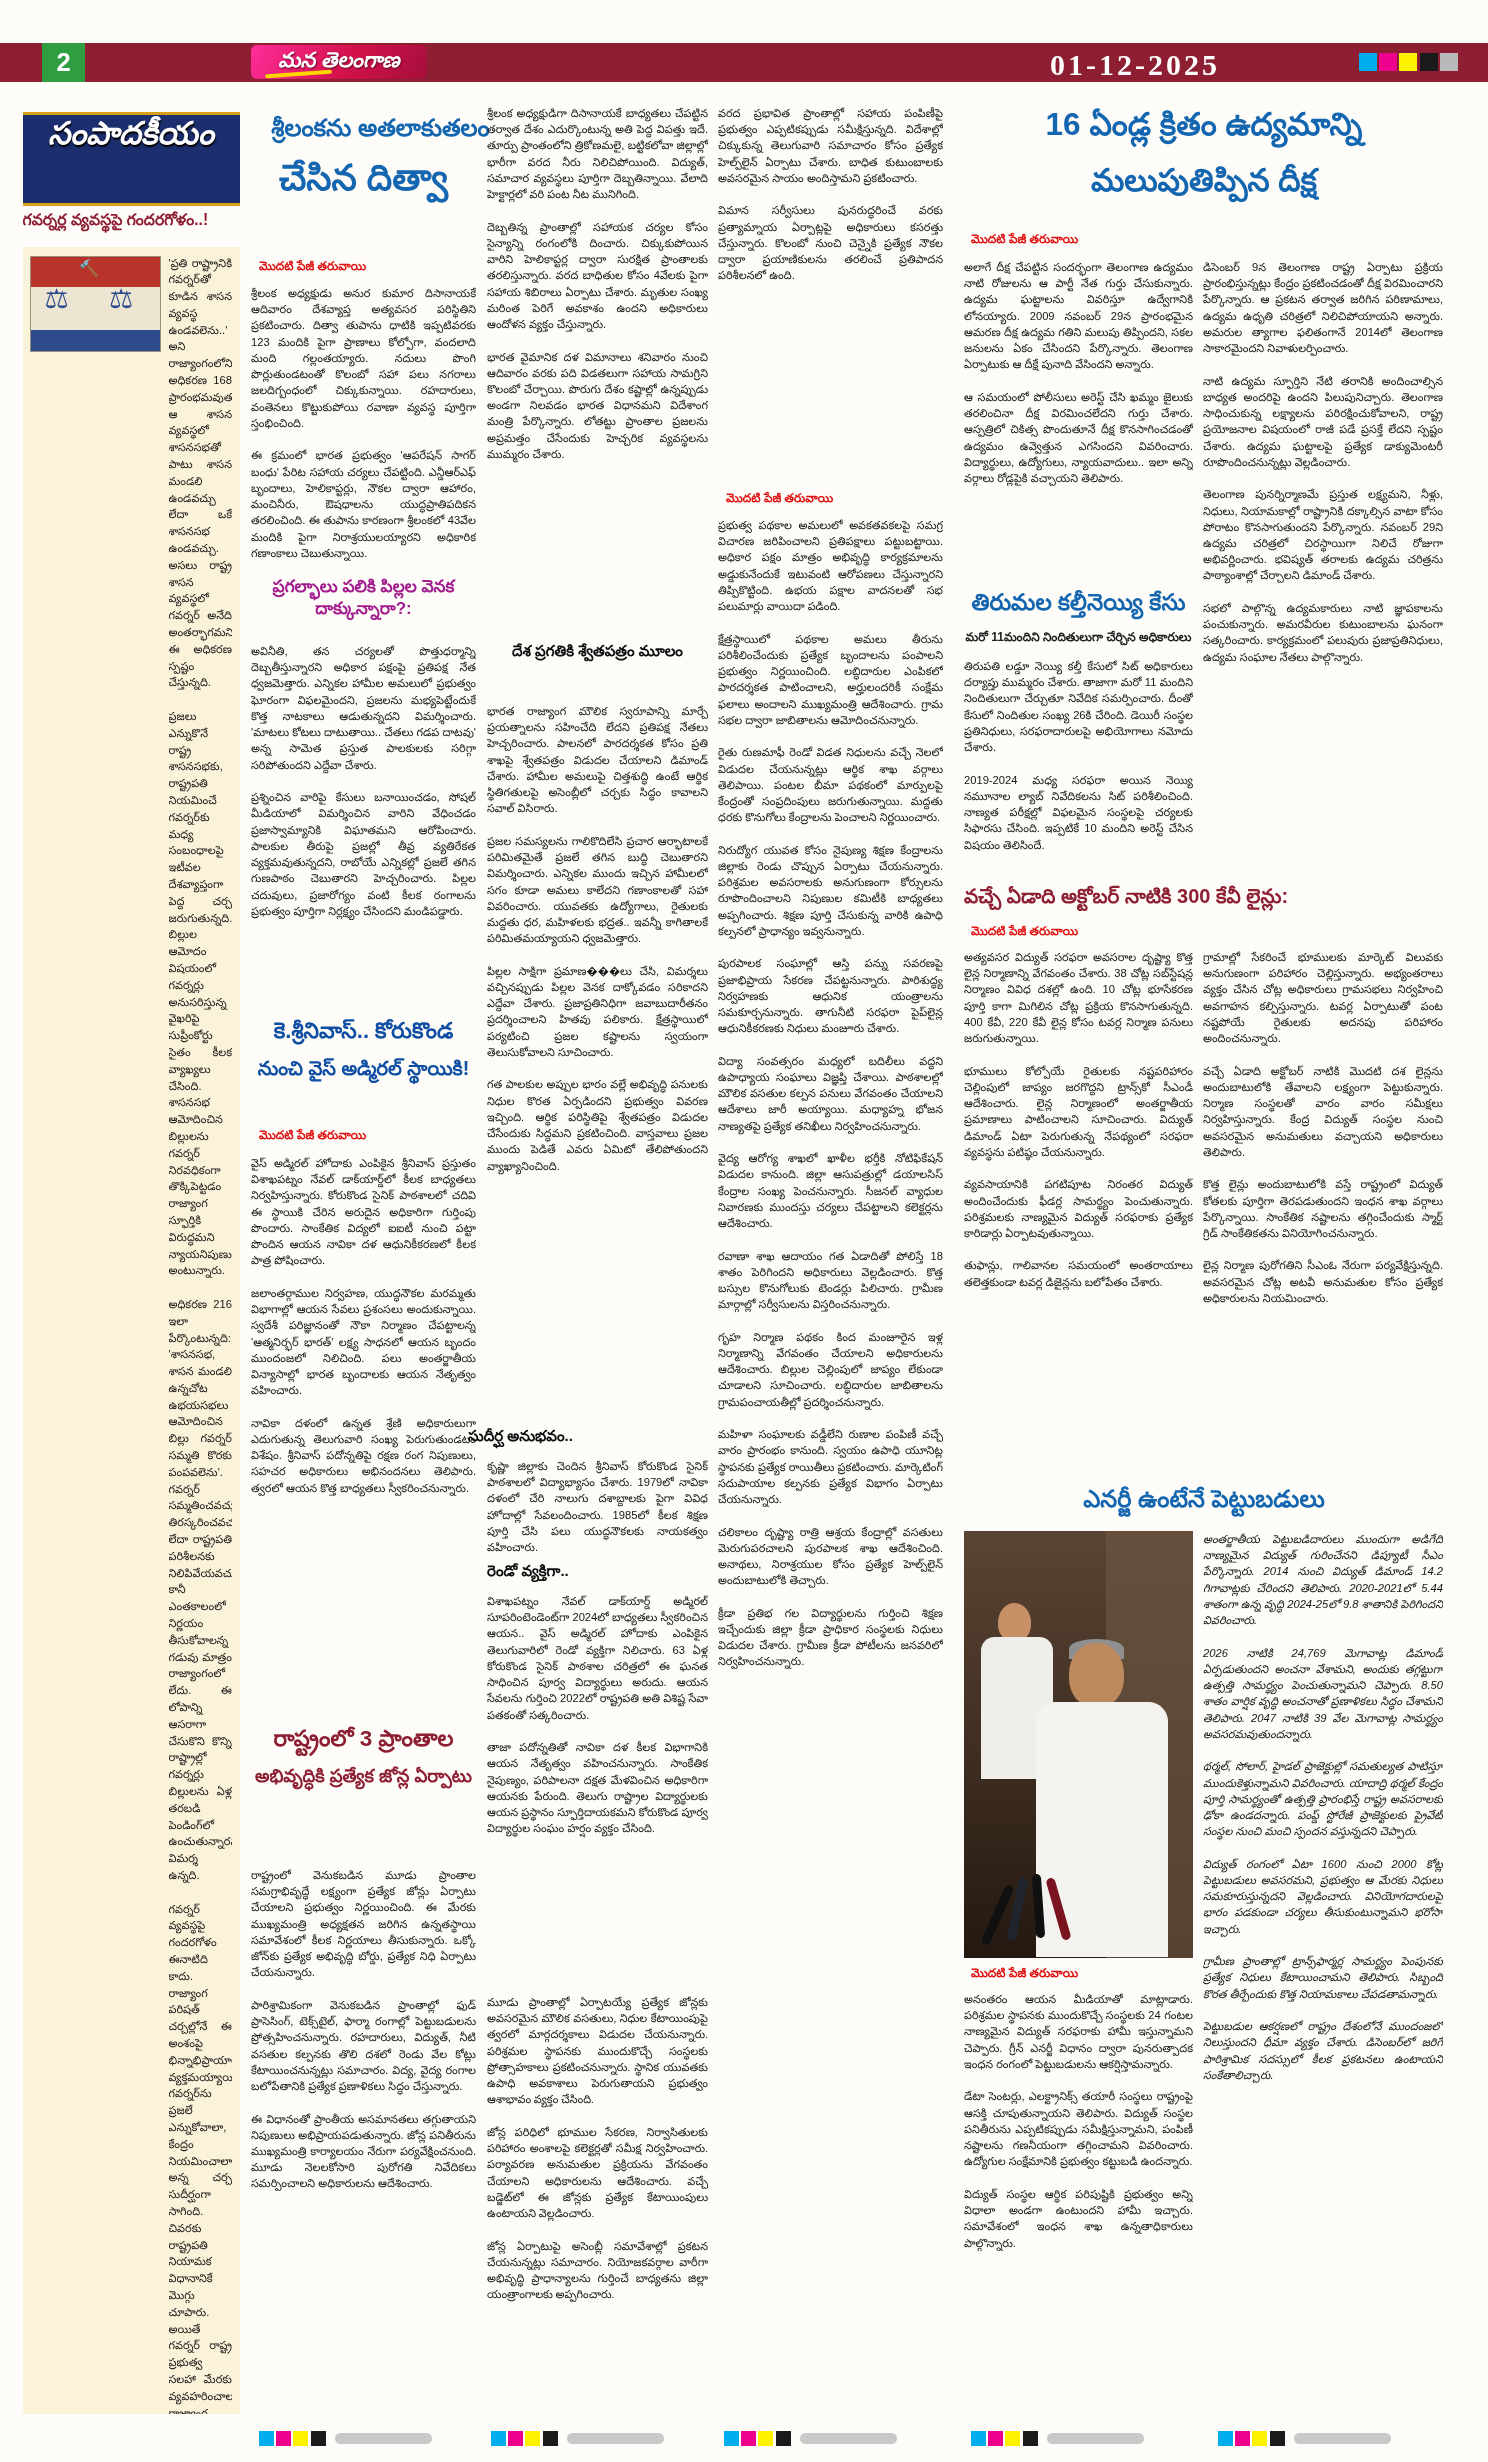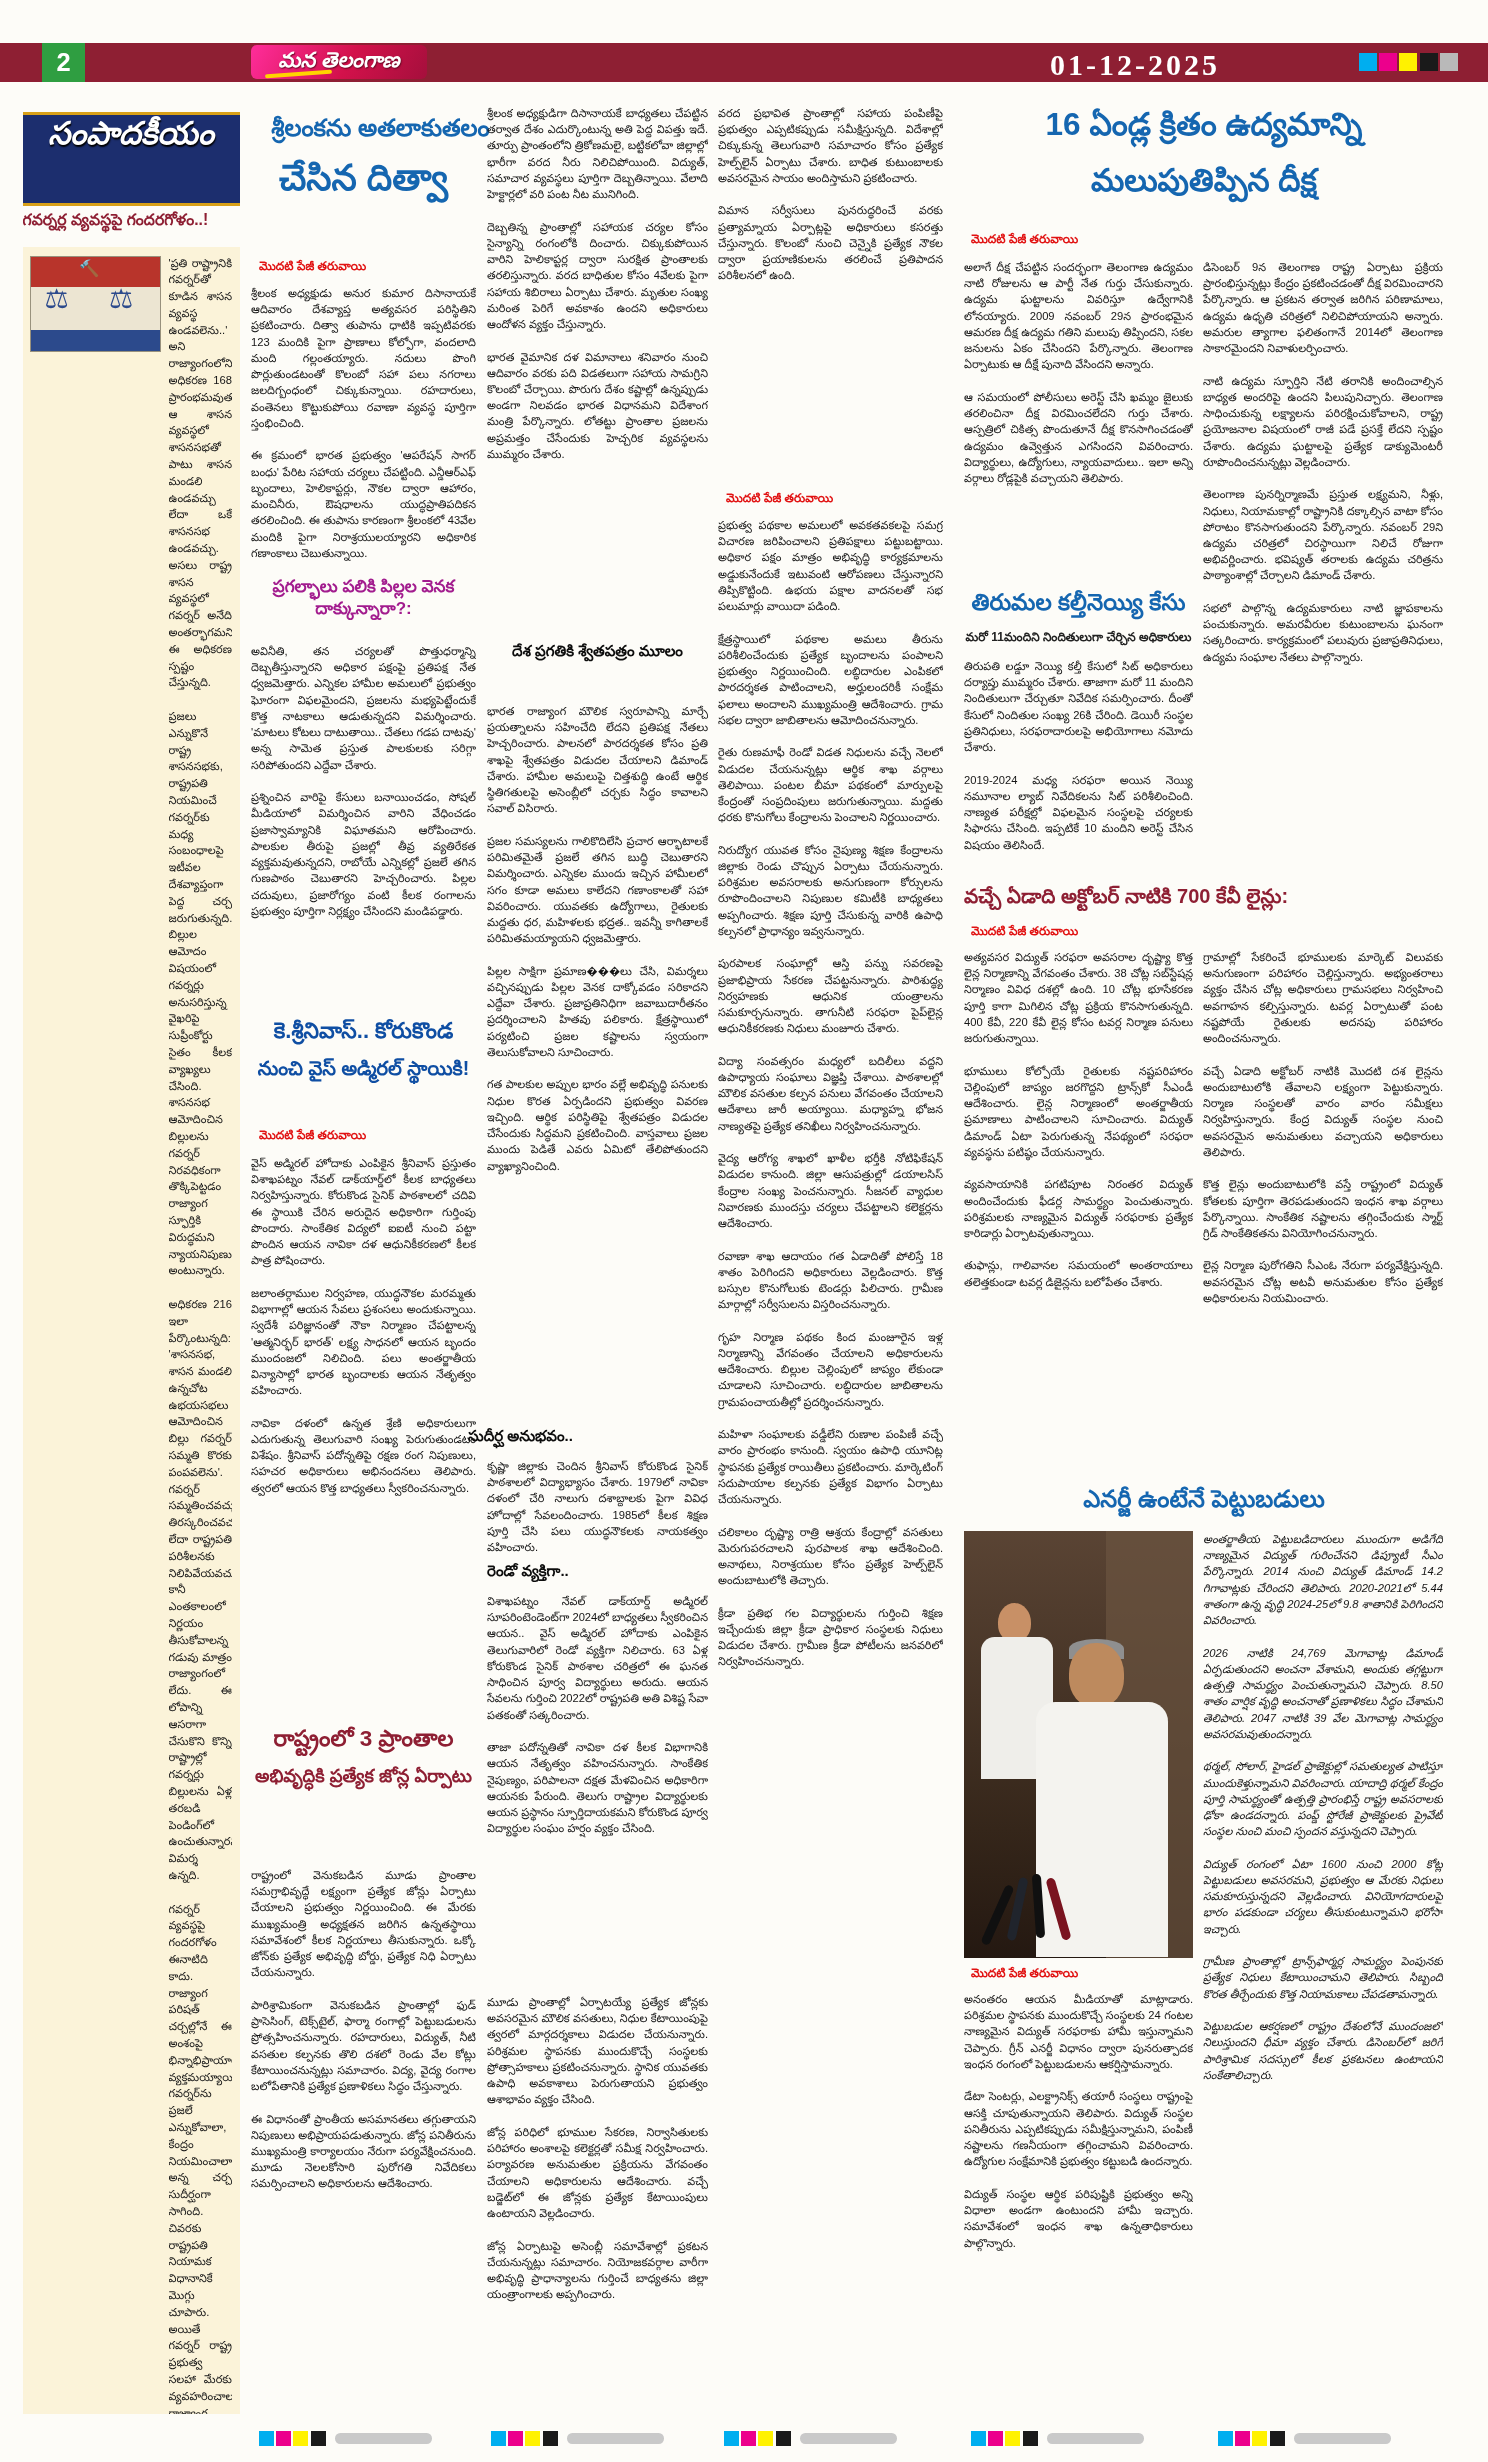--- a/index.html
+++ b/index.html
@@ -163,21 +163,21 @@
 
 పిల్లల సాక్షిగా ప్రమాణ���లు చేసి, విమర్శలు వచ్చినప్పుడు పిల్లల వెనక దాక్కోవడం సరికాదని ఎద్దేవా చేశారు. ప్రజాప్రతినిధిగా జవాబుదారీతనం ప్రదర్శించాలని హితవు పలికారు. క్షేత్రస్థాయిలో పర్యటించి ప్రజల కష్టాలను స్వయంగా తెలుసుకోవాలని సూచించారు.
 
 గత పాలకుల అప్పుల భారం వల్లే అభివృద్ధి పనులకు నిధుల కొరత ఏర్పడిందని ప్రభుత్వం వివరణ ఇచ్చింది. ఆర్థిక పరిస్థితిపై శ్వేతపత్రం విడుదల చేసేందుకు సిద్ధమని ప్రకటించింది. వాస్తవాలు ప్రజల ముందు పెడితే ఎవరు ఏమిటో తేలిపోతుందని వ్యాఖ్యానించింది.</div>
   <div class="abs subhead" style="left:468px;top:1427px;width:221px;">సుదీర్ఘ అనుభవం..</div>
   <div class="abs body-text" style="left:487px;top:1458px;width:221px;height:97px;">కృష్ణా జిల్లాకు చెందిన శ్రీనివాస్ కోరుకొండ సైనిక్ పాఠశాలలో విద్యాభ్యాసం చేశారు. 1979లో నావికా దళంలో చేరి నాలుగు దశాబ్దాలకు పైగా వివిధ హోదాల్లో సేవలందించారు. 1985లో కీలక శిక్షణ పూర్తి చేసి పలు యుద్ధనౌకలకు నాయకత్వం వహించారు.</div>
   <div class="abs subhead" style="left:487px;top:1562px;width:221px;">రెండో వ్యక్తిగా..</div>
   <div class="abs body-text" style="left:487px;top:1593px;width:221px;height:391px;">విశాఖపట్నం నేవల్ డాక్‌యార్డ్ అడ్మిరల్ సూపరింటెండెంట్‌గా 2024లో బాధ్యతలు స్వీకరించిన ఆయన.. వైస్ అడ్మిరల్ హోదాకు ఎంపికైన తెలుగువారిలో రెండో వ్యక్తిగా నిలిచారు. 63 ఏళ్ల కోరుకొండ సైనిక్ పాఠశాల చరిత్రలో ఈ ఘనత సాధించిన పూర్వ విద్యార్థులు అరుదు. ఆయన సేవలను గుర్తించి 2022లో రాష్ట్రపతి అతి విశిష్ట సేవా పతకంతో సత్కరించారు.
 
 తాజా పదోన్నతితో నావికా దళ కీలక విభాగానికి ఆయన నేతృత్వం వహించనున్నారు. సాంకేతిక నైపుణ్యం, పరిపాలనా దక్షత మేళవించిన అధికారిగా ఆయనకు పేరుంది. తెలుగు రాష్ట్రాల విద్యార్థులకు ఆయన ప్రస్థానం స్ఫూర్తిదాయకమని కోరుకొండ పూర్వ విద్యార్థుల సంఘం హర్షం వ్యక్తం చేసింది.</div>
-  <div class="abs body-text" style="left:487px;top:1994px;width:221px;height:418px;">మూడు ప్రాంతాల్లో ఏర్పాటయ్యే ప్రత్యేక జోన్లకు అవసరమైన మౌలిక వసతులు, నిధుల కేటాయింపుపై త్వరలో మార్గదర్శకాలు విడుదల చేయనున్నారు. పరిశ్రమల స్థాపనకు ముందుకొచ్చే సంస్థలకు ప్రోత్సాహకాలు ప్రకటించనున్నారు. స్థానిక యువతకు ఉపాధి అవకాశాలు పెరుగుతాయని ప్రభుత్వం ఆశాభావం వ్యక్తం చేసింది.
+  <div class="abs body-text" style="left:487px;top:1994px;width:221px;height:418px;font-family:Liberation Serif, serif;">మూడు ప్రాంతాల్లో ఏర్పాటయ్యే ప్రత్యేక జోన్లకు అవసరమైన మౌలిక వసతులు, నిధుల కేటాయింపుపై త్వరలో మార్గదర్శకాలు విడుదల చేయనున్నారు. పరిశ్రమల స్థాపనకు ముందుకొచ్చే సంస్థలకు ప్రోత్సాహకాలు ప్రకటించనున్నారు. స్థానిక యువతకు ఉపాధి అవకాశాలు పెరుగుతాయని ప్రభుత్వం ఆశాభావం వ్యక్తం చేసింది.
 
 జోన్ల పరిధిలో భూముల సేకరణ, నిర్వాసితులకు పరిహారం అంశాలపై కలెక్టర్లతో సమీక్ష నిర్వహించారు. పర్యావరణ అనుమతుల ప్రక్రియను వేగవంతం చేయాలని అధికారులను ఆదేశించారు. వచ్చే బడ్జెట్‌లో ఈ జోన్లకు ప్రత్యేక కేటాయింపులు ఉంటాయని వెల్లడించారు.
 
 జోన్ల ఏర్పాటుపై అసెంబ్లీ సమావేశాల్లో ప్రకటన చేయనున్నట్లు సమాచారం. నియోజకవర్గాల వారీగా అభివృద్ధి ప్రాధాన్యాలను గుర్తించే బాధ్యతను జిల్లా యంత్రాంగాలకు అప్పగించారు.</div>
 
   <div class="abs body-text" style="left:718px;top:105px;width:225px;height:379px;">వరద ప్రభావిత ప్రాంతాల్లో సహాయ పంపిణీపై ప్రభుత్వం ఎప్పటికప్పుడు సమీక్షిస్తున్నది. విదేశాల్లో చిక్కుకున్న తెలుగువారి సమాచారం కోసం ప్రత్యేక హెల్ప్‌లైన్ ఏర్పాటు చేశారు. బాధిత కుటుంబాలకు అవసరమైన సాయం అందిస్తామని ప్రకటించారు.
 
 విమాన సర్వీసులు పునరుద్ధరించే వరకు ప్రత్యామ్నాయ ఏర్పాట్లపై అధికారులు కసరత్తు చేస్తున్నారు. కొలంబో నుంచి చెన్నైకి ప్రత్యేక నౌకల ద్వారా ప్రయాణికులను తరలించే ప్రతిపాదన పరిశీలనలో ఉంది.</div>
   <div class="abs contd" style="left:726px;top:491px;">మొదటి పేజీ తరువాయి</div>
   <div class="abs body-text" style="left:718px;top:517px;width:225px;height:1896px;">ప్రభుత్వ పథకాల అమలులో అవకతవకలపై సమగ్ర విచారణ జరిపించాలని ప్రతిపక్షాలు పట్టుబట్టాయి. అధికార పక్షం మాత్రం అభివృద్ధి కార్యక్రమాలను అడ్డుకునేందుకే ఇటువంటి ఆరోపణలు చేస్తున్నారని తిప్పికొట్టింది. ఉభయ పక్షాల వాదనలతో సభ పలుమార్లు వాయిదా పడింది.
@@ -217,21 +217,21 @@
 తెలంగాణ పునర్నిర్మాణమే ప్రస్తుత లక్ష్యమని, నీళ్లు, నిధులు, నియామకాల్లో రాష్ట్రానికి దక్కాల్సిన వాటా కోసం పోరాటం కొనసాగుతుందని పేర్కొన్నారు. నవంబర్ 29ని ఉద్యమ చరిత్రలో చిరస్థాయిగా నిలిచే రోజుగా అభివర్ణించారు. భవిష్యత్ తరాలకు ఉద్యమ చరిత్రను పాఠ్యాంశాల్లో చేర్చాలని డిమాండ్ చేశారు.
 
 సభలో పాల్గొన్న ఉద్యమకారులు నాటి జ్ఞాపకాలను పంచుకున్నారు. అమరవీరుల కుటుంబాలను ఘనంగా సత్కరించారు. కార్యక్రమంలో పలువురు ప్రజాప్రతినిధులు, ఉద్యమ సంఘాల నేతలు పాల్గొన్నారు.</div>
 
   <div class="abs h-blue one-line" style="left:964px;top:589px;width:229px;font-size:23px;">తిరుమల కల్తీనెయ్యి కేసు</div>
   <div class="abs" style="left:964px;top:630px;width:229px;text-align:center;font-weight:bold;font-size:12px;color:#222;">మరో 11మందిని నిందితులుగా చేర్చిన అధికారులు</div>
   <div class="abs body-text" style="left:964px;top:658px;width:229px;height:217px;">తిరుపతి లడ్డూ నెయ్యి కల్తీ కేసులో సిట్ అధికారులు దర్యాప్తు ముమ్మరం చేశారు. తాజాగా మరో 11 మందిని నిందితులుగా చేర్చుతూ నివేదిక సమర్పించారు. దీంతో కేసులో నిందితుల సంఖ్య 26కి చేరింది. డెయిరీ సంస్థల ప్రతినిధులు, సరఫరాదారులపై అభియోగాలు నమోదు చేశారు.
 
 2019-2024 మధ్య సరఫరా అయిన నెయ్యి నమూనాల ల్యాబ్ నివేదికలను సిట్ పరిశీలించింది. నాణ్యత పరీక్షల్లో విఫలమైన సంస్థలపై చర్యలకు సిఫారసు చేసింది. ఇప్పటికే 10 మందిని అరెస్ట్ చేసిన విషయం తెలిసిందే.</div>
 
-  <div class="abs h-maroon one-line" style="left:964px;top:885px;width:480px;font-size:20px;">వచ్చే ఏడాది అక్టోబర్ నాటికి 700 కేవీ లైన్లు:</div>
+  <div class="abs h-maroon one-line" style="left:964px;top:885px;width:480px;font-size:20px;">వచ్చే ఏడాది అక్టోబర్ నాటికి 300 కేవీ లైన్లు:</div>
   <div class="abs contd" style="left:971px;top:924px;">మొదటి పేజీ తరువాయి</div>
   <div class="abs body-text" style="left:964px;top:949px;width:229px;height:525px;">అత్యవసర విద్యుత్ సరఫరా అవసరాల దృష్ట్యా కొత్త లైన్ల నిర్మాణాన్ని వేగవంతం చేశారు. 38 చోట్ల సబ్‌స్టేషన్ల నిర్మాణం వివిధ దశల్లో ఉంది. 10 చోట్ల భూసేకరణ పూర్తి కాగా మిగిలిన చోట్ల ప్రక్రియ కొనసాగుతున్నది. 400 కేవీ, 220 కేవీ లైన్ల కోసం టవర్ల నిర్మాణ పనులు జరుగుతున్నాయి.
 
 భూములు కోల్పోయే రైతులకు నష్టపరిహారం చెల్లింపులో జాప్యం జరగొద్దని ట్రాన్స్‌కో సీఎండీ ఆదేశించారు. లైన్ల నిర్మాణంలో అంతర్జాతీయ ప్రమాణాలు పాటించాలని సూచించారు. విద్యుత్ డిమాండ్ ఏటా పెరుగుతున్న నేపథ్యంలో సరఫరా వ్యవస్థను పటిష్ఠం చేయనున్నారు.
 
 వ్యవసాయానికి పగటిపూట నిరంతర విద్యుత్ అందించేందుకు ఫీడర్ల సామర్థ్యం పెంచుతున్నారు. పరిశ్రమలకు నాణ్యమైన విద్యుత్ సరఫరాకు ప్రత్యేక కారిడార్లు ఏర్పాటవుతున్నాయి.
 
 తుఫాన్లు, గాలివానల సమయంలో అంతరాయాలు తలెత్తకుండా టవర్ల డిజైన్లను బలోపేతం చేశారు.</div>
   <div class="abs body-text" style="left:1203px;top:949px;width:240px;height:525px;">గ్రామాల్లో సేకరించే భూములకు మార్కెట్ విలువకు అనుగుణంగా పరిహారం చెల్లిస్తున్నారు. అభ్యంతరాలు వ్యక్తం చేసిన చోట్ల అధికారులు గ్రామసభలు నిర్వహించి అవగాహన కల్పిస్తున్నారు. టవర్ల ఏర్పాటుతో పంట నష్టపోయే రైతులకు అదనపు పరిహారం అందించనున్నారు.
 

